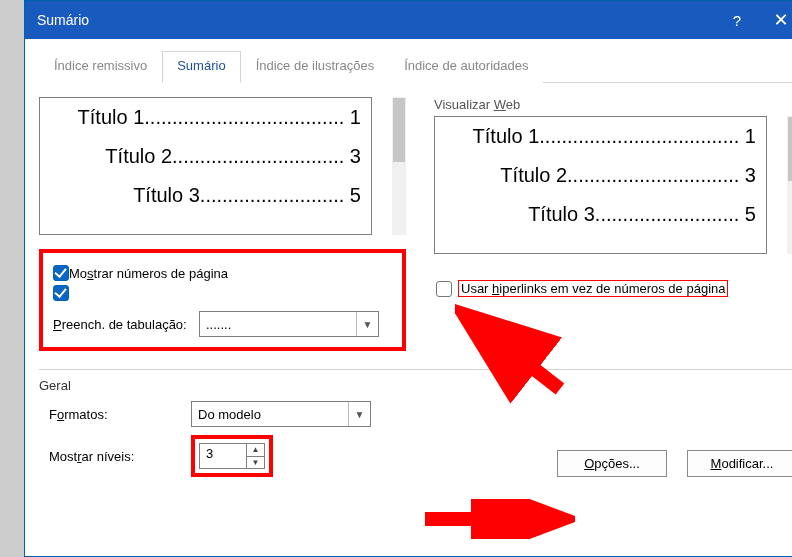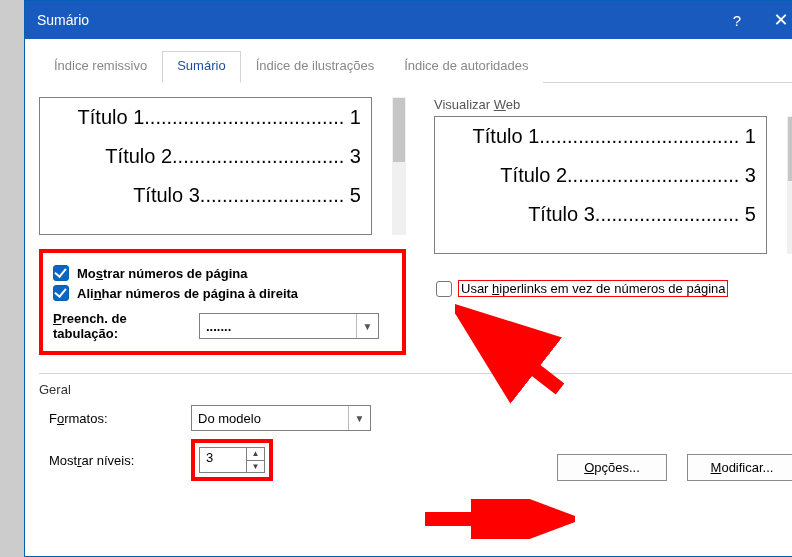--- a/index.html
+++ b/index.html
@@ -82,32 +82,32 @@
   .scroll-thumb {
     background: #c6c6c6;
     width: 12px; height: 64px; margin:1px;
   }
   
   .anno-left-box {
     border: 4px solid #f00;
     padding: 8px 10px 10px 10px;
     margin-top: 14px;
   }
-  .cb-row { display:flex; align-items:center; gap:8px; margin: 4px 0; font-weight: bold; }
+  .cb-row { display:flex; align-items:center; margin: 4px 0; }
   .cb {
     width:16px; height:16px; border:1px solid #0063b1; border-radius:3px;
     background:#0b66c3; position:relative; flex-shrink:0;
   }
   .cb.checked::after {
     content:""; position:absolute; left:3px; top:0px;
     width:5px; height:9px; border:solid #fff; border-width:0 2px 2px 0;
     transform: rotate(40deg);
   }
   .cb.unchecked { background:#fff; border:1px solid #777; border-radius:3px;}
-  .tab-leader-row { display:flex; align-items:center; gap:8px; margin-top:10px;font-weight:bold; }
+  .tab-leader-row { display:flex; align-items:center; gap:8px; margin-top:10px; }
   .combo {
     border:1px solid #7f7f7f; height:26px; background:#fff;
     display:flex; align-items:center; padding:0 6px; position:relative;
   }
   .combo-caret {
     position:absolute; right:0; top:0; bottom:0; width:22px;
     border-left:1px solid #bbb; display:flex; align-items:center; justify-content:center;
     font-size:10px; color:#555;
   }
   
@@ -172,21 +172,20 @@
           </div>
         </div>
 
         <div class="anno-left-box">
           <div class="cb-row">
             <div class="cb checked"></div>
             <div>Mo<span class="ul">s</span>trar números de página</div>
           </div>
           <div class="cb-row">
             <div class="cb checked"></div>
-            <div>Ali<span class="ul">n</span>har números de página à direita</div>
           </div>
           <div class="tab-leader-row">
             <div style="width:138px;"><span class="ul">P</span>reench. de tabulação:</div>
             <div class="combo" style="width:180px;">
               <span>.......</span>
               <div class="combo-caret">▼</div>
             </div>
           </div>
         </div>
       </div>

